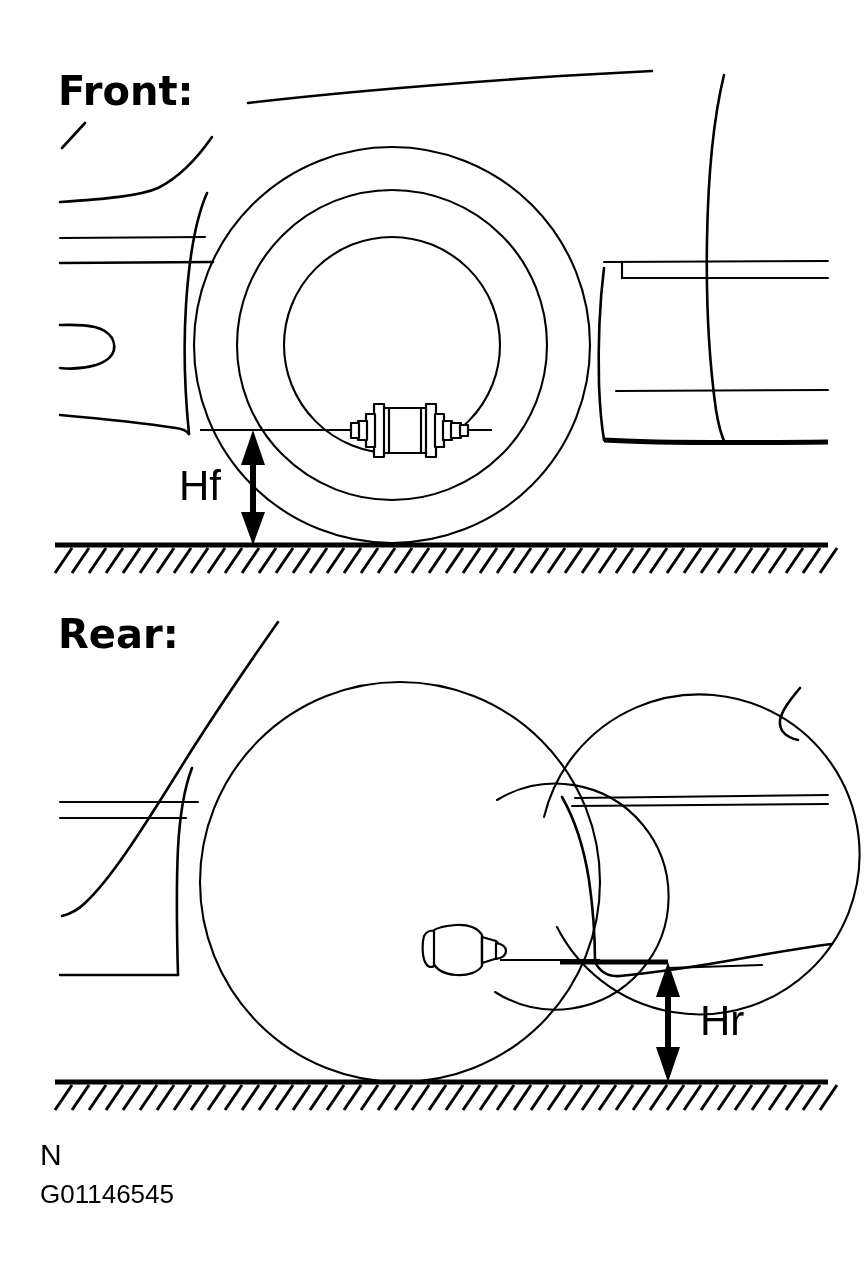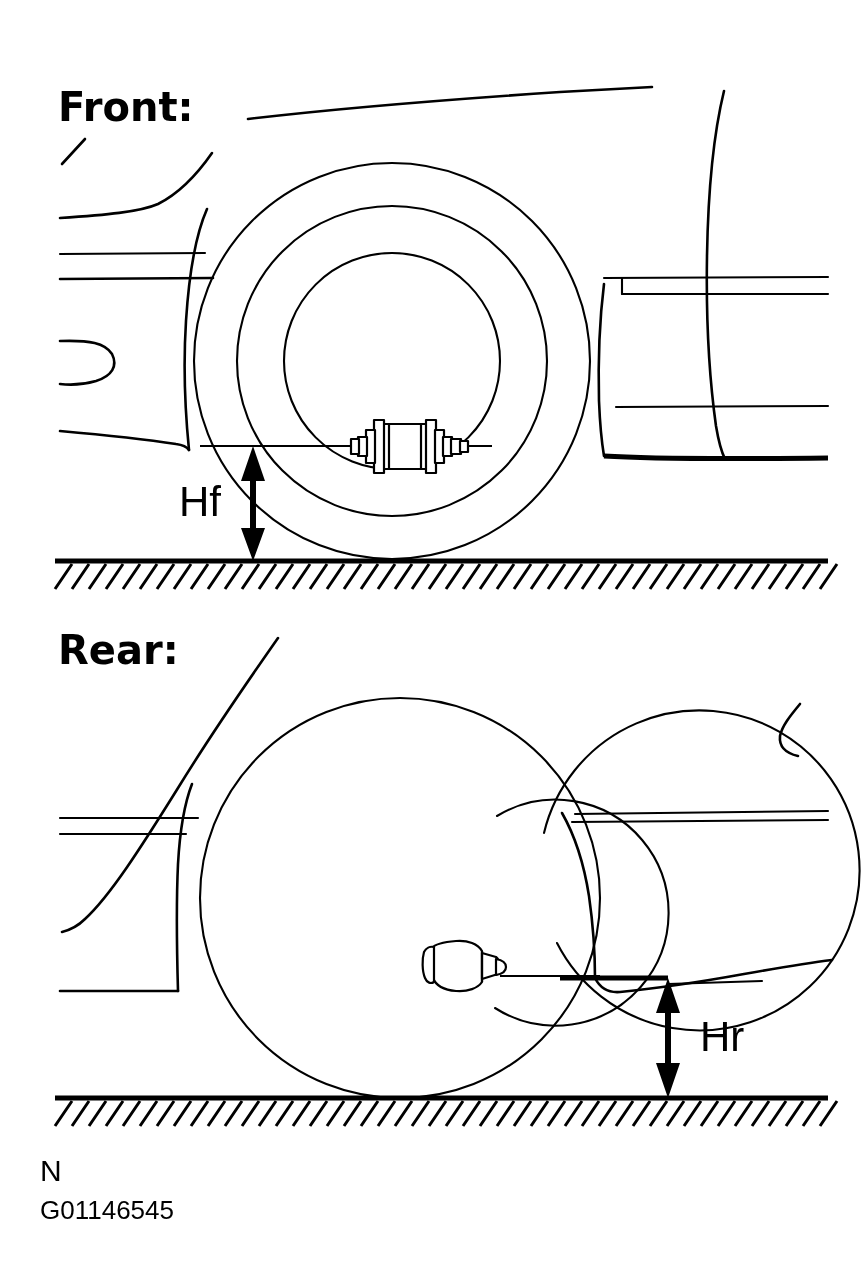--- a/index.html
+++ b/index.html
@@ -10,21 +10,21 @@
   body {
     width: 864px;
     height: 1275px;
     font-family: "Liberation Sans", sans-serif;
     position: relative;
     overflow: hidden;
   }
   #diagram-root {
     position: absolute;
     left: 0;
-    top: 16px;
+    top: 0;
     width: 864px;
     height: 1251px;
     text-decoration: underline;
   }
   svg#tech-illustration {
     display: block;
     width: 864px;
     height: 1275px;
   }
   .stroke-thin {

